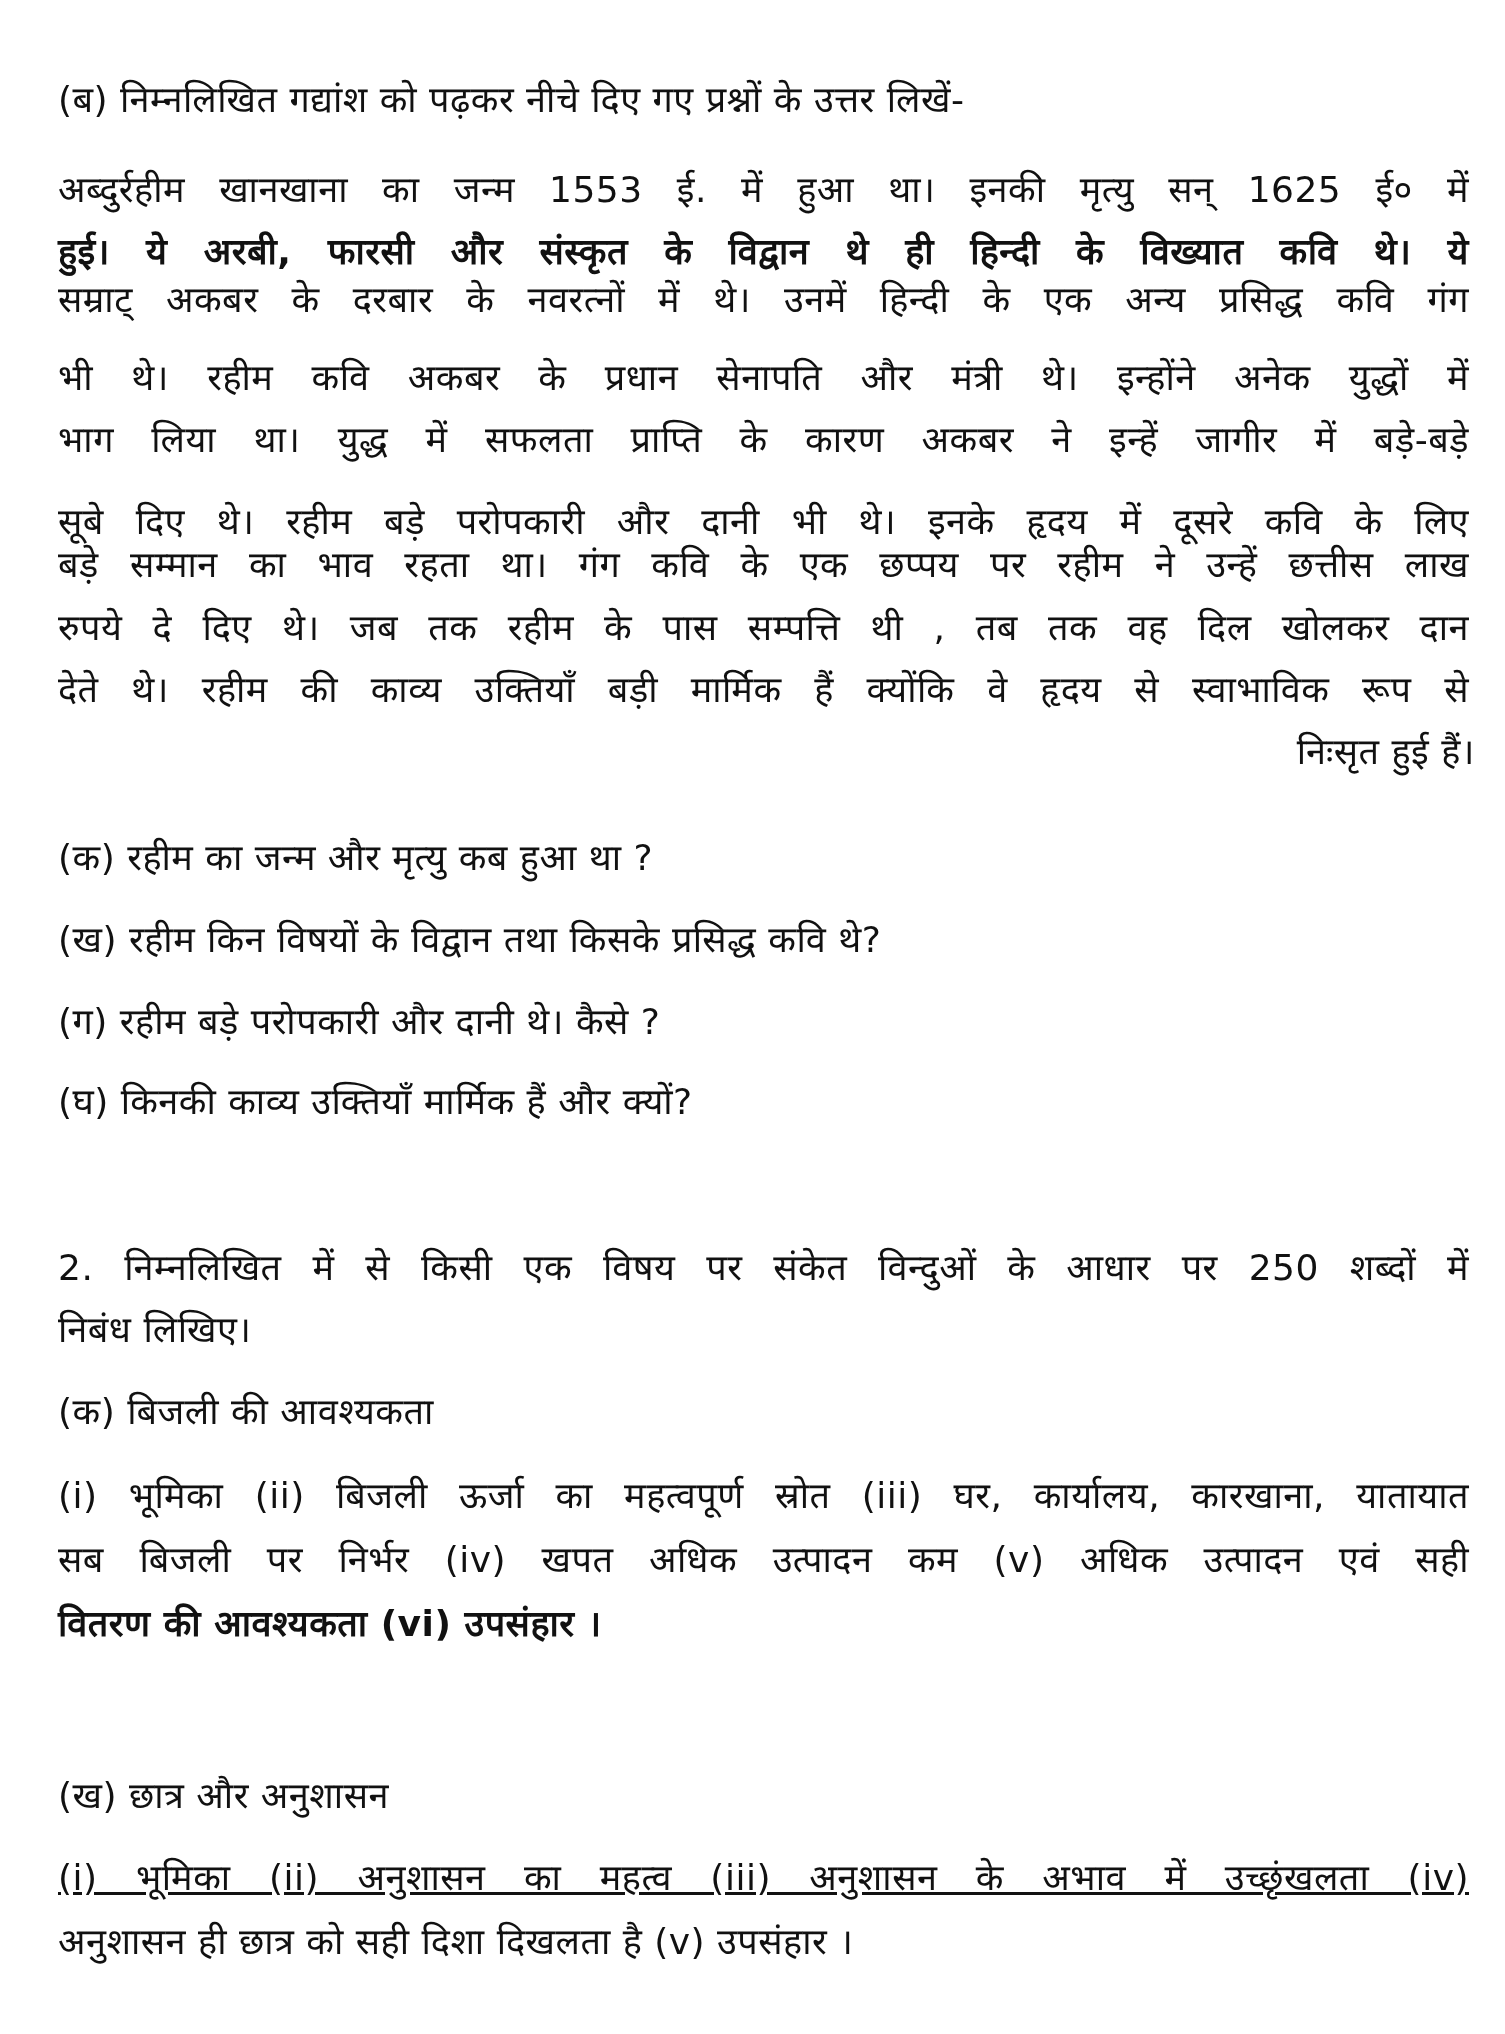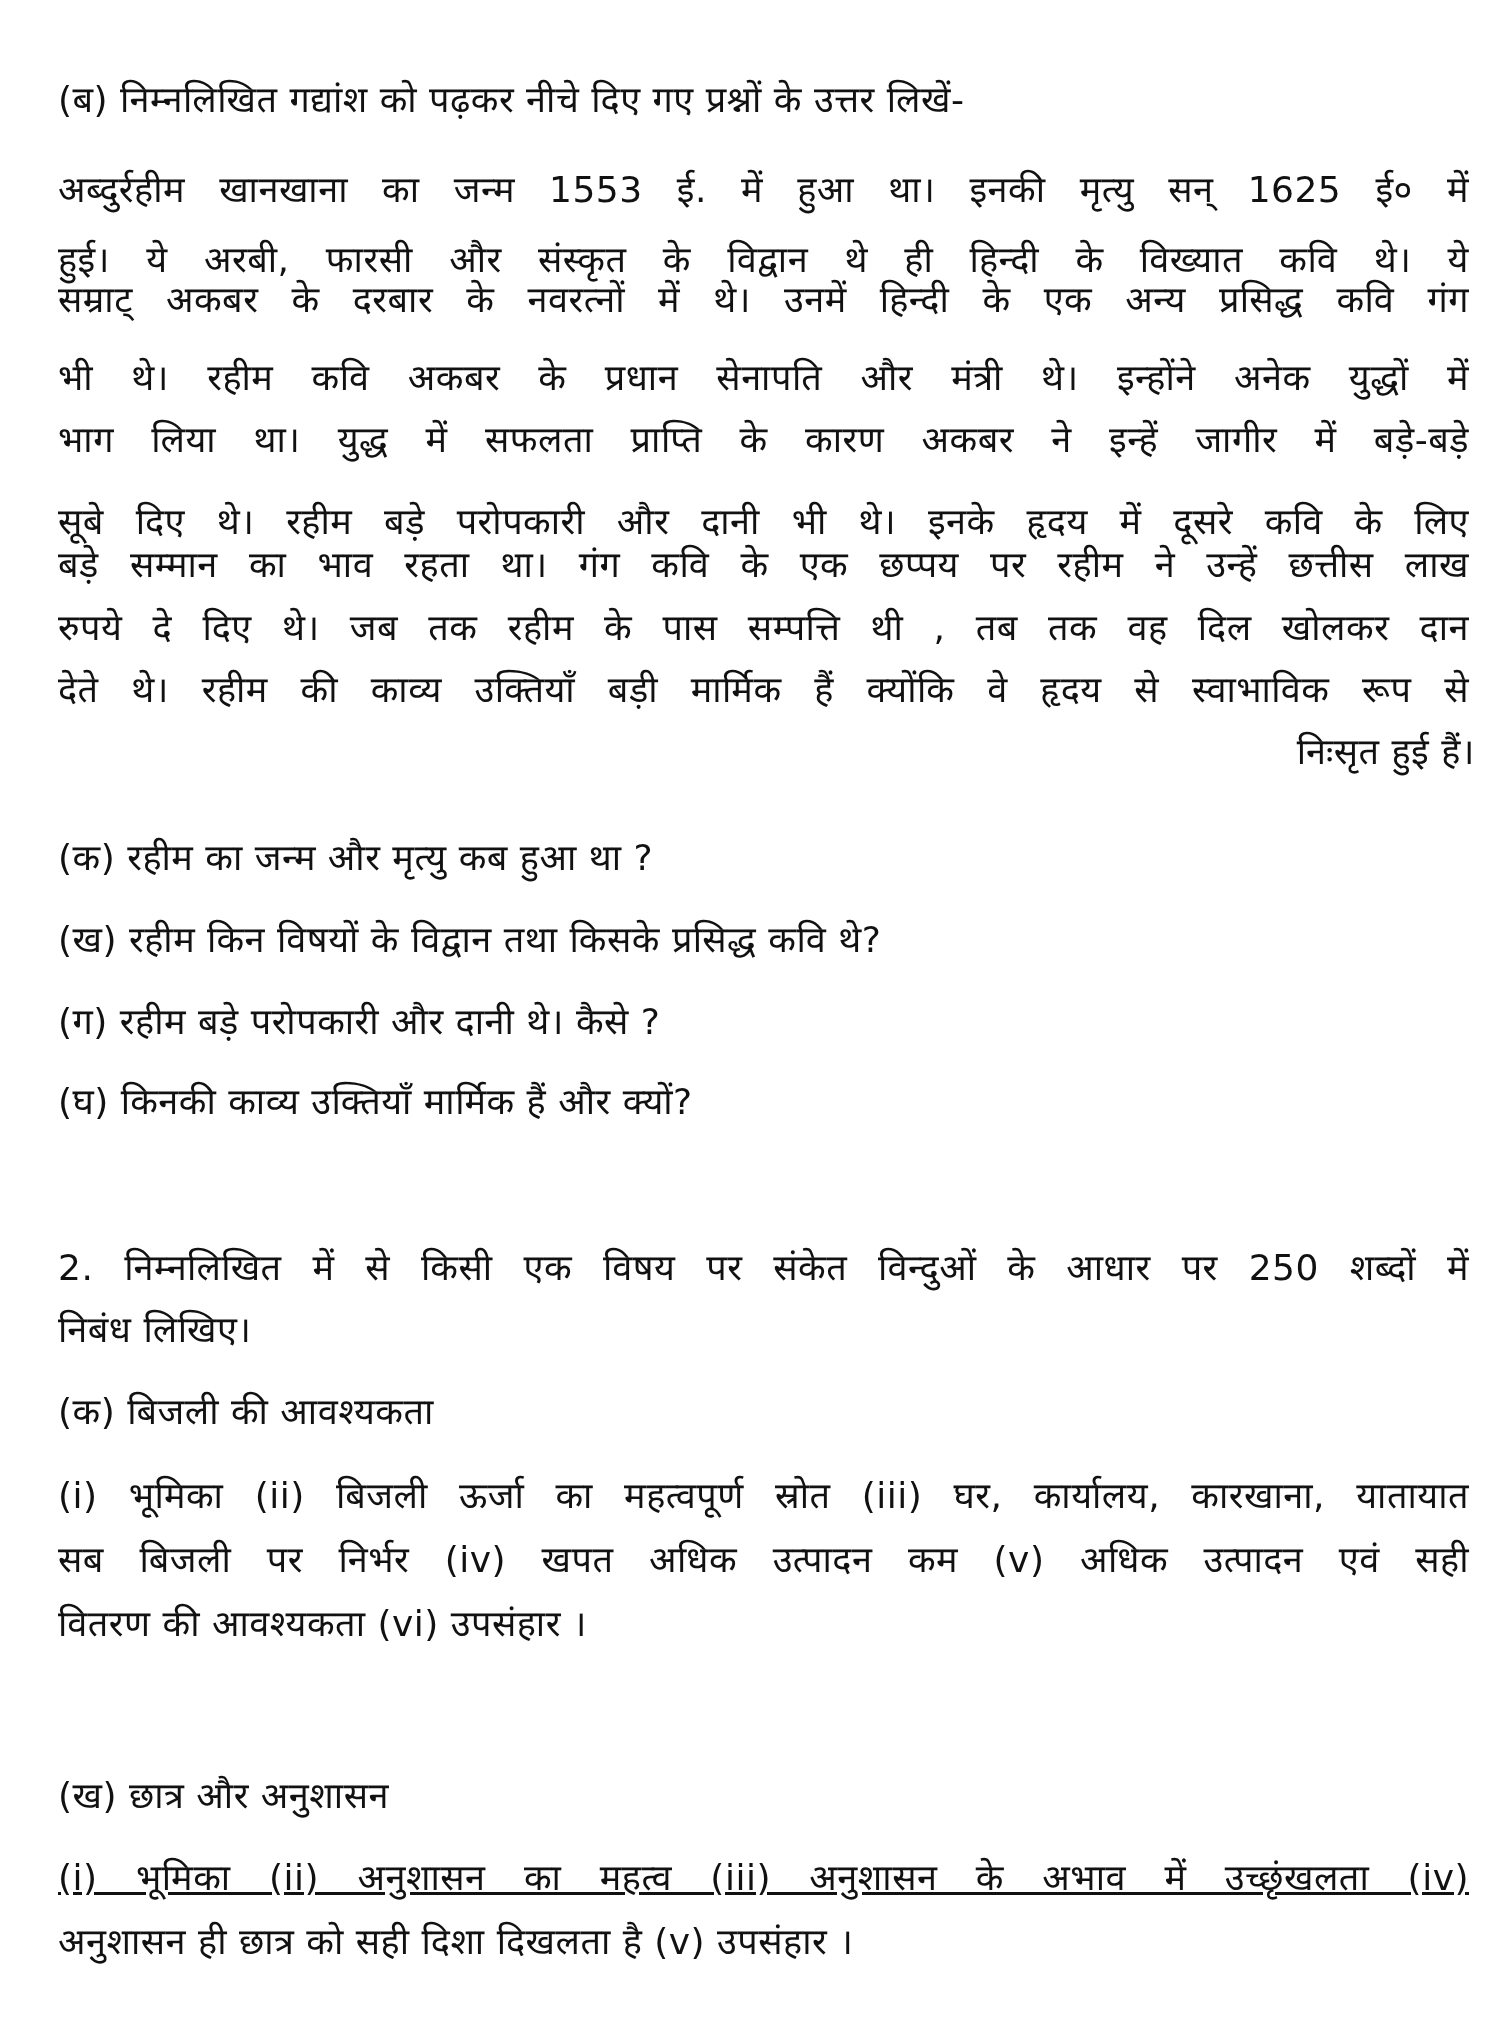--- a/index.html
+++ b/index.html
@@ -17,21 +17,21 @@
   </style>
 </head>
 <body>
 
 <div>
 
   <div class="line" style="top:78px;">(ब) निम्नलिखित गद्यांश को पढ़कर नीचे दिए गए प्रश्नों के उत्तर लिखें-</div>
 
   <div>
     <div class="line justify" style="top:168px;">अब्दुर्रहीम खानखाना का जन्म 1553 ई. में हुआ था। इनकी मृत्यु सन् 1625 ई० में</div>
-    <div class="line justify" style="top:238px;">हुई। ये अरबी, फारसी और संस्कृत के विद्वान थे ही हिन्दी के विख्यात कवि थे। ये</div>
+    <div class="line justify" style="top:230px;font-weight:bold;">हुई। ये अरबी, फारसी और संस्कृत के विद्वान थे ही हिन्दी के विख्यात कवि थे। ये</div>
     <div class="line justify" style="top:278px;">सम्राट् अकबर के दरबार के नवरत्नों में थे। उनमें हिन्दी के एक अन्य प्रसिद्ध कवि गंग</div>
     <div class="line justify" style="top:356px;">भी थे। रहीम कवि अकबर के प्रधान सेनापति और मंत्री थे। इन्होंने अनेक युद्धों में</div>
     <div class="line justify" style="top:418px;">भाग लिया था। युद्ध में सफलता प्राप्ति के कारण अकबर ने इन्हें जागीर में बड़े-बड़े</div>
     <div class="line justify" style="top:500px;">सूबे दिए थे। रहीम बड़े परोपकारी और दानी भी थे। इनके हृदय में दूसरे कवि के लिए</div>
     <div class="line justify" style="top:543px;">बड़े सम्मान का भाव रहता था। गंग कवि के एक छप्पय पर रहीम ने उन्हें छत्तीस लाख</div>
     <div class="line justify" style="top:606px;">रुपये दे दिए थे। जब तक रहीम के पास सम्पत्ति थी , तब तक वह दिल खोलकर दान</div>
     <div class="line justify" style="top:668px;">देते थे। रहीम की काव्य उक्तियाँ बड़ी मार्मिक हैं क्योंकि वे हृदय से स्वाभाविक रूप से</div>
     <div class="line" style="top:730px;text-align:right;">निःसृत हुई हैं।</div>
   </div>
 
@@ -44,21 +44,21 @@
 
   <div>
     <div class="line justify" style="top:1246px;">2. निम्नलिखित में से किसी एक विषय पर संकेत विन्दुओं के आधार पर 250 शब्दों में</div>
     <div class="line" style="top:1308px;">निबंध लिखिए।</div>
   </div>
 
   <div>
     <div class="line" style="top:1390px;">(क) बिजली की आवश्यकता</div>
     <div class="line justify" style="top:1474px;">(i) भूमिका (ii) बिजली ऊर्जा का महत्वपूर्ण स्रोत (iii) घर, कार्यालय, कारखाना, यातायात</div>
     <div class="line justify" style="top:1538px;">सब बिजली पर निर्भर (iv) खपत अधिक उत्पादन कम (v) अधिक उत्पादन एवं सही</div>
-    <div class="line" style="top:1602px;">वितरण की आवश्यकता (vi) उपसंहार ।</div>
+    <div class="line" style="top:1602px;font-weight:bold;">वितरण की आवश्यकता (vi) उपसंहार ।</div>
   </div>
 
   <div>
     <div class="line" style="top:1774px;">(ख) छात्र और अनुशासन</div>
     <div class="line justify" style="top:1856px;text-decoration:underline;">(i) भूमिका (ii) अनुशासन का महत्व (iii) अनुशासन के अभाव में उच्छृंखलता (iv)</div>
     <div class="line" style="top:1920px;">अनुशासन ही छात्र को सही दिशा दिखलता है (v) उपसंहार ।</div>
   </div>
 
 </div>
 

